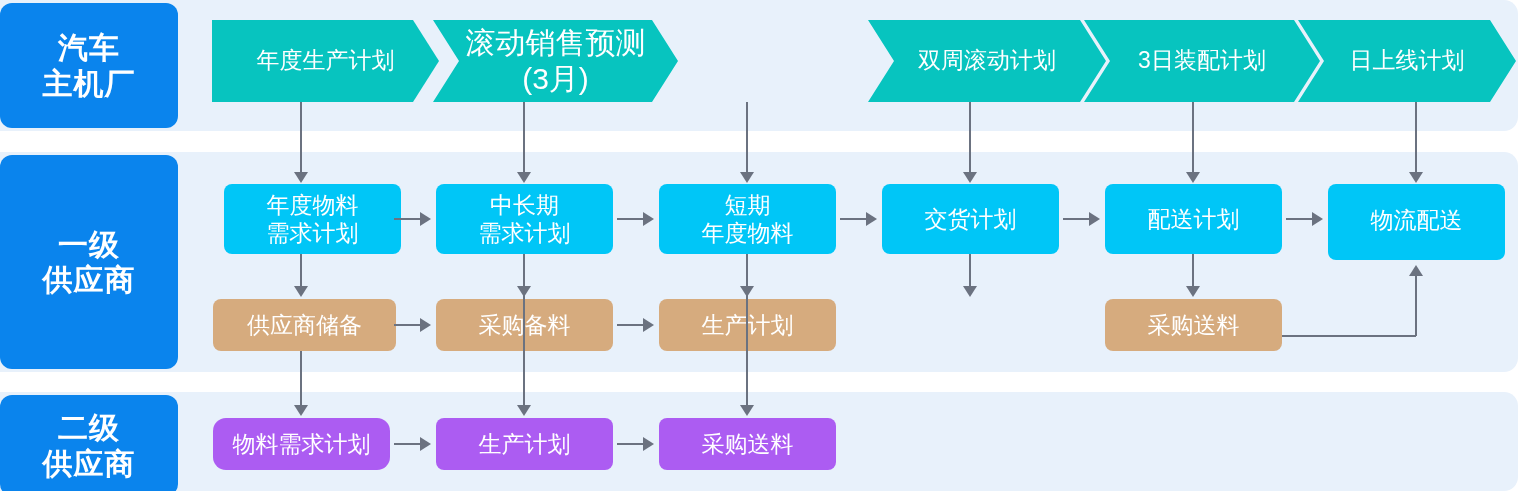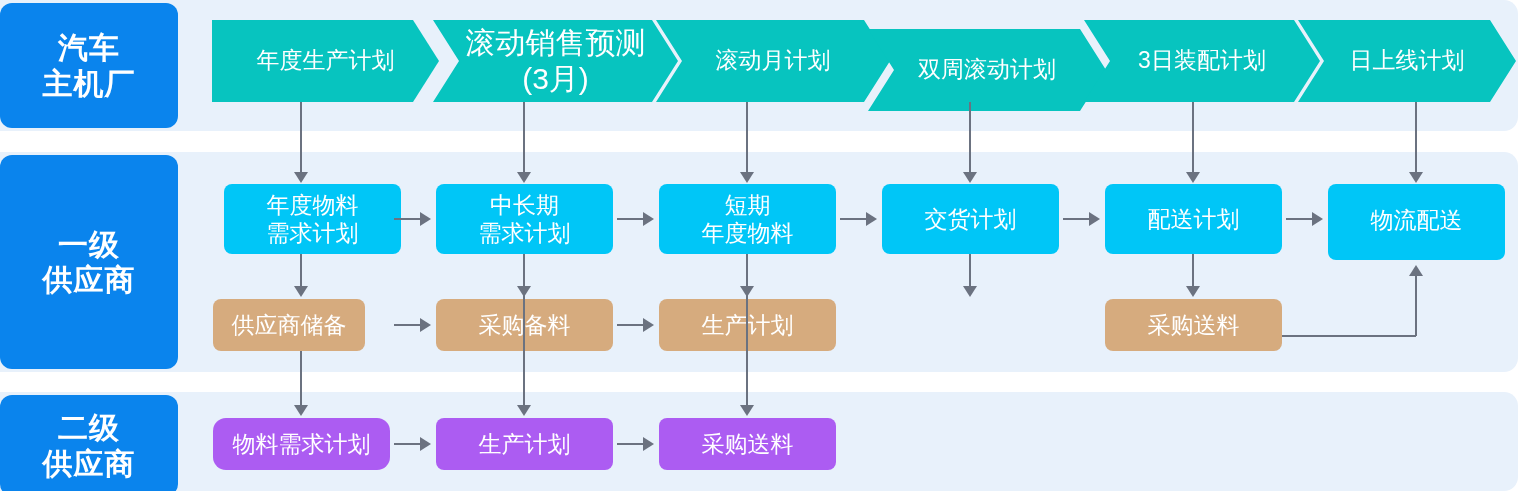--- a/index.html
+++ b/index.html
@@ -89,36 +89,35 @@
   <div class="lane-label" id="lane-oem">汽车
 主机厂</div>
   <div class="lane-label" id="lane-t1">一级
 供应商</div>
   <div class="lane-label" id="lane-t2">二级
 供应商</div>
 
   <div class="chev first" style="left:212px;width:227px;">年度生产计划</div>
   <div class="chev mid" style="left:433px;width:245px;font-size:30px;">滚动销售预测
 (3月)</div>
-  <div class="chev mid" style="left:656px;width:234px;">滚动月计划</div>
-  <div class="chev mid" style="left:868px;width:238px;margin-top:9px;">双周滚动计划</div>
+  <div class="chev mid" style="left:868px;width:238px;">双周滚动计划</div>
   <div class="chev mid" style="left:1084px;width:236px;">3日装配计划</div>
   <div class="chev mid" style="left:1298px;width:218px;">日上线计划</div>
 
   <div class="box cyan" style="left:224px;top:184px;width:177px;height:70px;">年度物料
 需求计划</div>
   <div class="box cyan" style="left:436px;top:184px;width:177px;height:70px;">中长期
 需求计划</div>
   <div class="box cyan" style="left:659px;top:184px;width:177px;height:70px;">短期
 年度物料</div>
   <div class="box cyan" style="left:882px;top:184px;width:177px;height:70px;">交货计划</div>
   <div class="box cyan" style="left:1105px;top:184px;width:177px;height:70px;">配送计划</div>
   <div class="box cyan" style="left:1328px;top:184px;width:177px;height:76px;font-family:Liberation Mono, monospace;">物流配送</div>
 
-  <div class="box tan" style="left:213px;top:299px;width:152px;height:52px;">供应商储备</div>
+  <div class="box tan" style="left:213px;top:299px;width:183px;height:52px;">供应商储备</div>
   <div class="box tan" style="left:436px;top:299px;width:177px;height:52px;">采购备料</div>
   <div class="box tan" style="left:659px;top:299px;width:177px;height:52px;">生产计划</div>
   <div class="box tan" style="left:1105px;top:299px;width:177px;height:52px;">采购送料</div>
 
   <div class="box purple" style="left:213px;top:418px;width:177px;height:52px;border-radius:13px;">物料需求计划</div>
   <div class="box purple" style="left:436px;top:418px;width:177px;height:52px;">生产计划</div>
   <div class="box purple" style="left:659px;top:418px;width:177px;height:52px;">采购送料</div>
 
   <div class="vline" style="left:300px;top:102px;height:71px;"></div>
   <div class="arrow-down" style="left:294px;top:172px;"></div>

